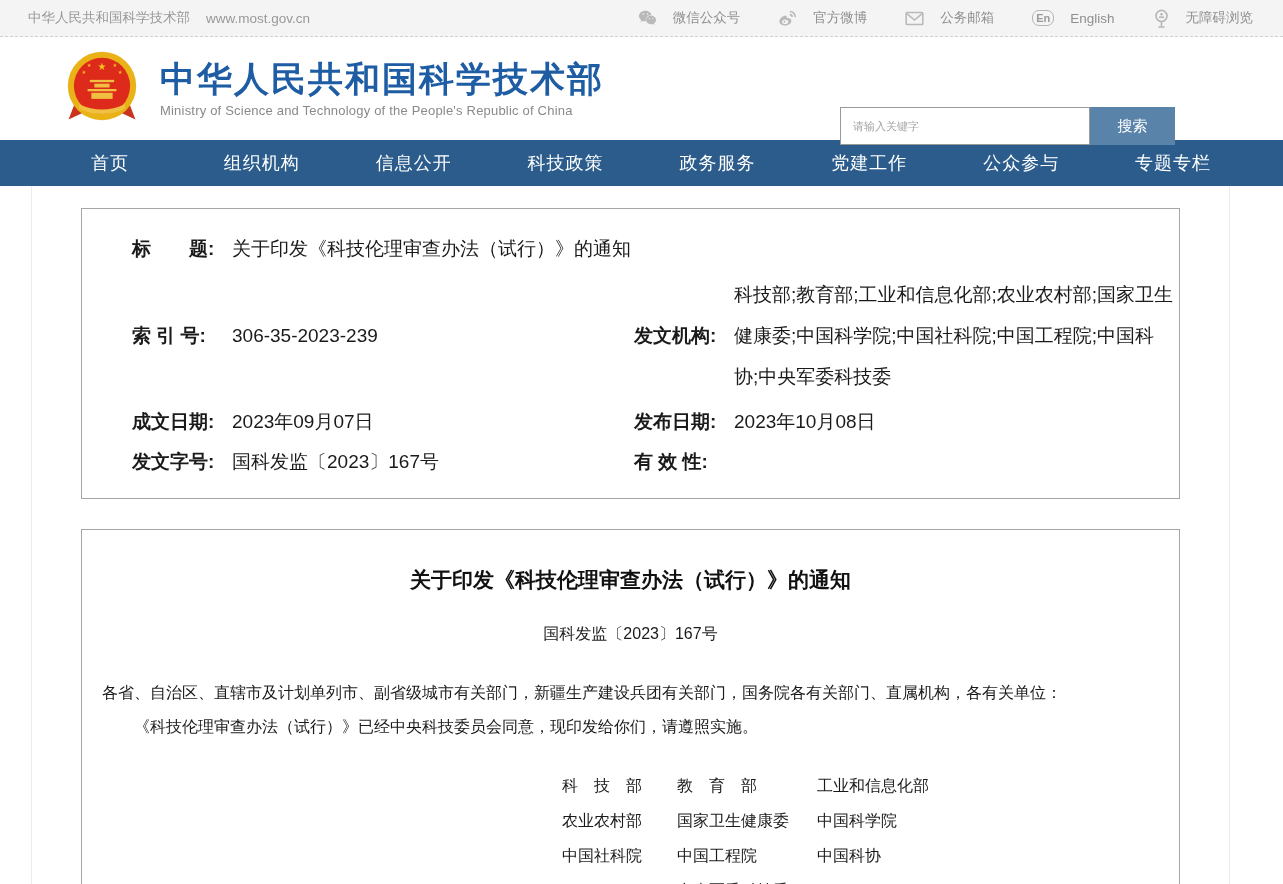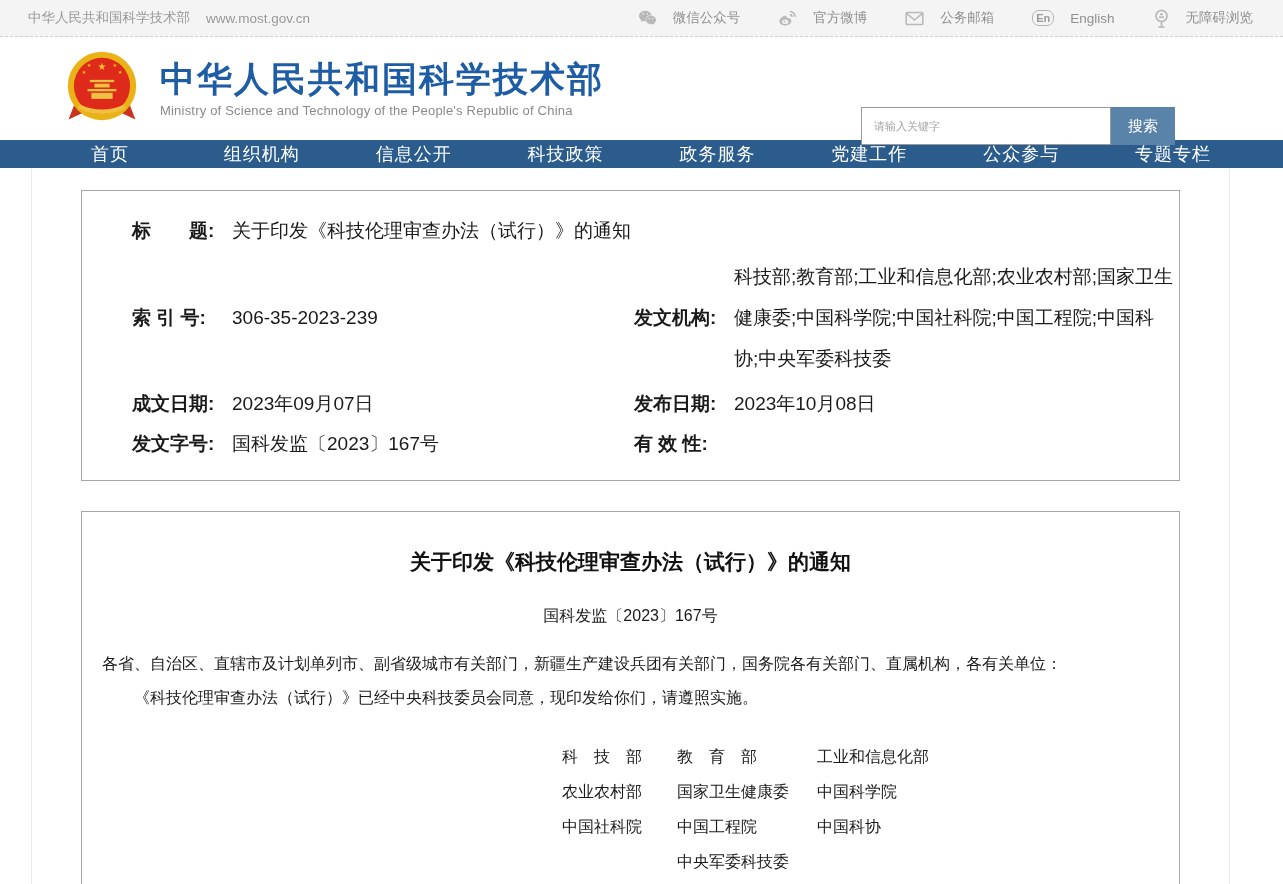--- a/index.html
+++ b/index.html
@@ -22,46 +22,46 @@
     padding-left:64px; position:relative; }
   .emblem { width:76px; height:80px; flex:0 0 auto; }
   .brand-text { margin-left:20px; }
   .brand-title { font-size:35px; font-weight:bold; color:#1e5da4; letter-spacing:2px; line-height:38px; }
   .brand-sub { font-size:13px; color:#8a8a8a; margin-top:5px; letter-spacing:0.2px; }
   .search { position:absolute; right:108px; top:70px; display:flex; align-items:stretch; }
   .search input { width:250px; height:38px; border:1px solid #999; padding:0 12px;
     font-size:11px; color:#333; outline:none; background:#fff;
     font-family:"Liberation Sans","DejaVu Sans",sans-serif; }
   .search input::placeholder { color:#a5a5a5; }
-  .search button { width:64px; height:38px; background:#5a83a9; color:#fff; border:none;
+  .search button { width:85px; height:38px; background:#5a83a9; color:#fff; border:none;
     font-size:15px; cursor:pointer; font-family:Liberation Serif, serif; }
 
   
-  .nav { height:28px; background:#2b5c8b; display:flex; align-items:center; padding:0 34px; }
+  .nav { height:46px; background:#2b5c8b; display:flex; align-items:center; padding:0 34px; }
   .nav-item { flex:1; text-align:center; color:#fff; font-size:18px; cursor:pointer; letter-spacing:1px; }
 
   
   .panel { margin-left:31px; width:1199px; min-height:698px; background:#fff;
     border-left:1px solid #ececec; border-right:1px solid #ececec; padding-top:22px; }
 
   
   .meta-box { margin:0 49px; border:1px solid #a6a6a6; padding:20px 8px 16px 50px;
     font-size:19px; color:#1a1a1a; }
   .meta-grid { display:grid; grid-template-columns:100px 402px 100px 440px; align-items:center; }
   .m-label { font-weight:bold; line-height:30px; padding:5px 0; white-space:nowrap; align-self:center; }
   .m-value { line-height:30px; padding:5px 0; align-self:center; }
   .span3 { grid-column:2 / 5; }
   .two-line { line-height:41px; }
 
   
   .article-box { margin:30px 49px 0; border:1px solid #a6a6a6; border-bottom:none;
     padding:36px 20px 30px; min-height:434px; font-size:16px; color:#1a1a1a; }
   .art-title { text-align:center; font-size:21px; font-weight:bold; color:#111; }
   .art-docnum { text-align:center; margin-top:30px; font-size:16px; }
-  .art-p { margin-top:24px; line-height:26px; }
+  .art-p { margin-top:35px; line-height:26px; }
   .art-p.indent { text-indent:2em; margin-top:8px; }
   .sig { margin:36px 0 0 460px; width:540px; }
   .sig-row { display:flex; align-items:flex-start; height:35px; }
   .sig-c1 { width:115px; } .sig-c2 { width:140px; } .sig-c3 { flex:1; }
 </style>
 </head>
 <body>
 
 <div class="topbar">
   <div class="topbar-left">

